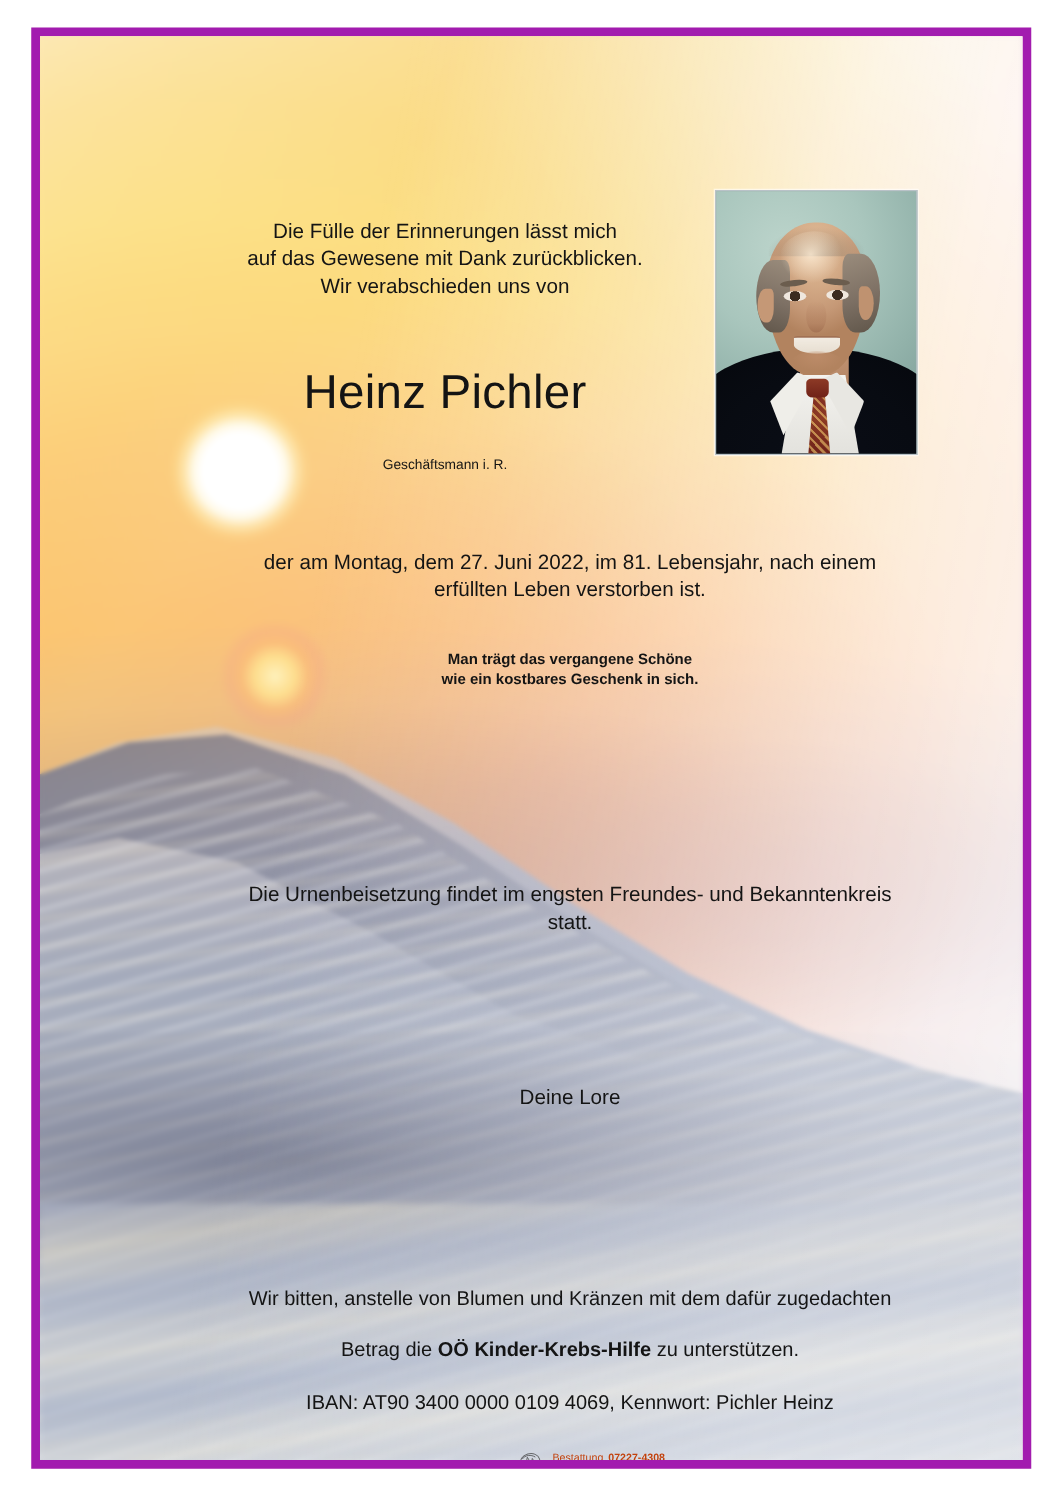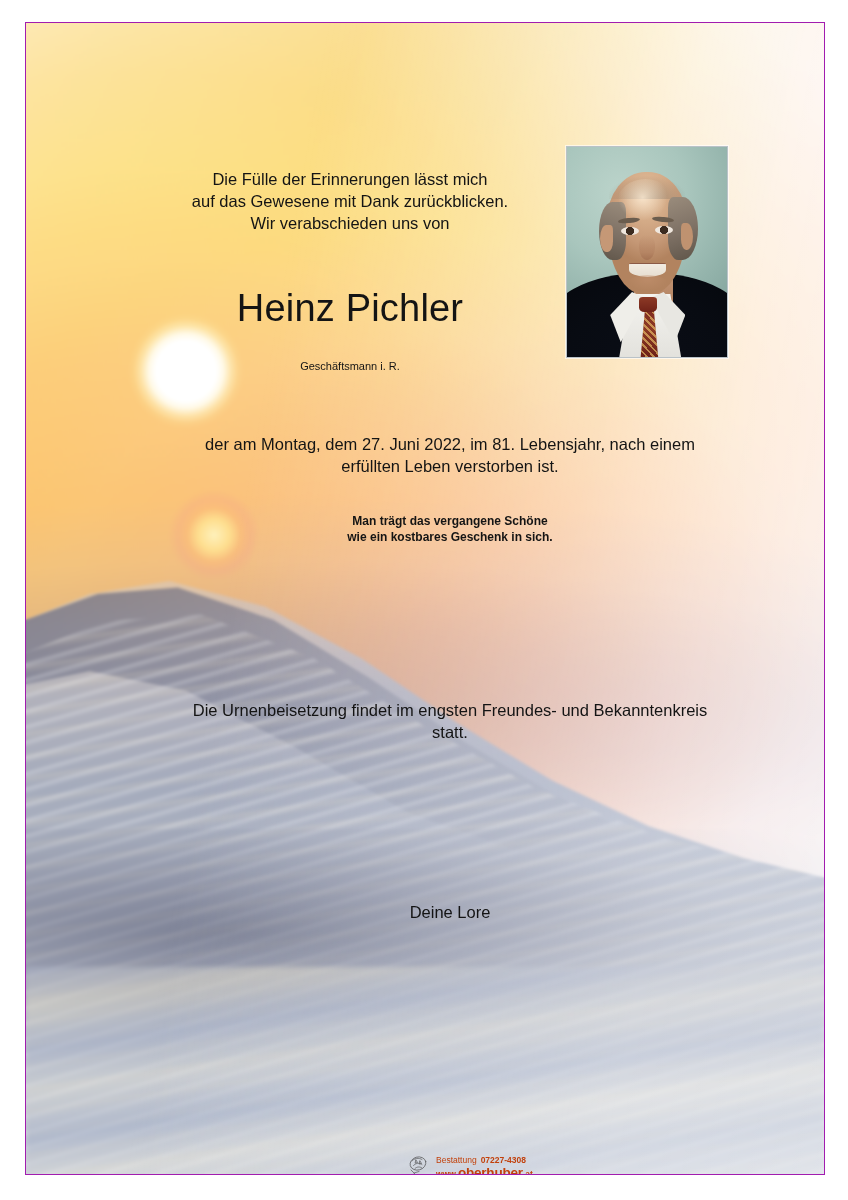--- a/index.html
+++ b/index.html
@@ -9,21 +9,21 @@
     background:#ffffff;
     font-family:"Liberation Sans","DejaVu Sans",sans-serif;
     overflow:hidden;
   }
 
   
   #card{
     position:absolute;
     left:25px; top:22px;
     width:800px; height:1153px;
-    border:1px solid #a21caf;
+    border:7px solid #a21caf;
     box-sizing:border-box;
     overflow:hidden;
     background:#fdfaf2;
   }
 
   
   .bg{position:absolute;inset:0;}
 
   
   #bg-sky{
@@ -207,21 +207,21 @@
   #deceased-name{
     left:104px; top:265px; width:440px;
     font-size:38px; font-weight:300; letter-spacing:.2px; line-height:1.1;
   }
   #profession { left:104px; top:336px;  width:440px; font-size:11px; }
   #death-info { left:146px; top:411px;  width:556px; font-size:16.5px; }
   #quote      { left:146px; top:491px;  width:556px; font-size:12px; font-weight:700; }
   #viewing    { left:146px; top:568px;  width:556px; font-size:16.5px; }
   #burial     { left:146px; top:677px;  width:556px; font-size:16.5px; }
   #closing    { left:146px; top:797px;  width:556px; font-size:16.5px; }
-  #signature  { left:146px; top:879px;  width:556px; font-size:16.5px; }
+  #signature  { left:146px; top:839px;  width:556px; font-size:16.5px; }
   #donation   { left:136px; top:980px;  width:576px; font-size:16px; line-height:1.30; }
 
   #donation b{font-weight:700;}
 
   
   #portrait{
     position:absolute;
     left:540px; top:123px;
     width:162px; height:212px;
     border:1px solid #b9c2c8;
@@ -443,20 +443,25 @@
     <div class="txt" id="deceased-name">Heinz Pichler</div>
     <div class="txt" id="profession">Geschäftsmann i. R.</div>
     <div class="txt" id="death-info">der am Montag, dem 27. Juni 2022, im 81. Lebensjahr, nach einem
 erfüllten Leben verstorben ist.</div>
     <div class="txt" id="quote">Man trägt das vergangene Schöne
 wie ein kostbares Geschenk in sich.</div>
     <div class="txt" id="burial">Die Urnenbeisetzung findet im engsten Freundes- und Bekanntenkreis
 statt.</div>
     <div class="txt" id="signature">Deine Lore</div>
 
+    <div class="txt" id="donation">
+      <div>Wir bitten, anstelle von Blumen und Kränzen mit dem dafür zugedachten</div>
+      <div><span>Betrag die </span><b>OÖ Kinder-Krebs-Hilfe</b><span> zu unterstützen.</span></div>
+      <div>IBAN: AT90 3400 0000 0109 4069, Kennwort: Pichler Heinz</div>
+    </div>
 
     <div id="footer">
       <svg id="footer-logo" viewBox="0 0 52 52">
         <g fill="none" stroke="#3a3a3a" stroke-width="1.6" stroke-linecap="round" stroke-linejoin="round">
           <ellipse cx="26" cy="17" rx="16" ry="13" transform="rotate(-16 26 17)"></ellipse>
           <path d="M14 12 C18 6, 28 5, 34 9"></path>
           <path d="M17 21 C21 16, 29 15, 34 19"></path>
           <path d="M20 27 C24 23, 30 23, 34 26"></path>
           <path d="M22 10 L25 15 L21 16 Z"></path>
           <path d="M30 12 L33 17 L29 18 Z"></path>

